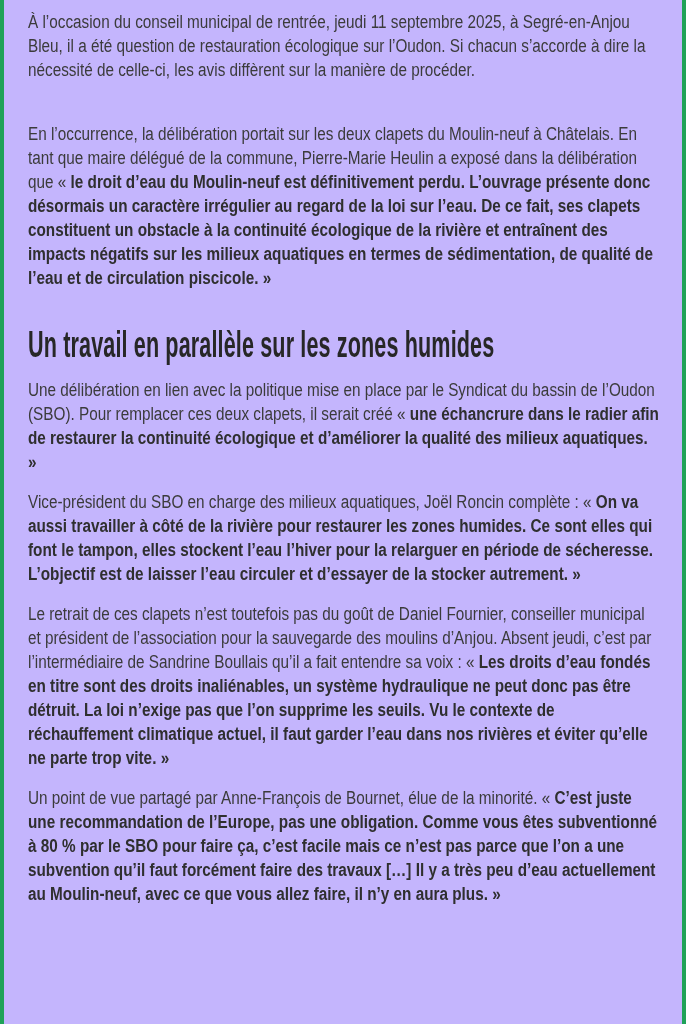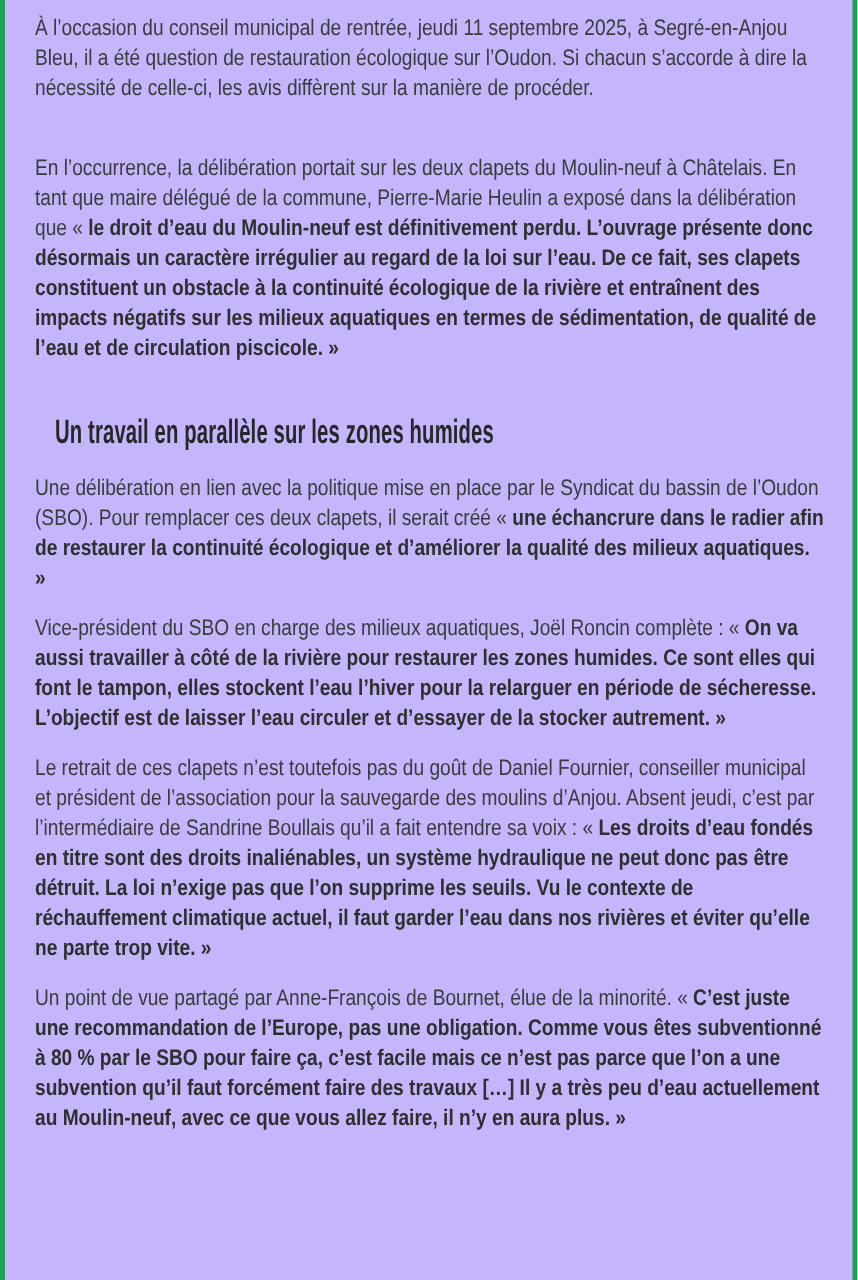--- a/index.html
+++ b/index.html
@@ -33,22 +33,22 @@
     letter-spacing: 0;
   }
   .article p.intro {
     margin-bottom: 40px;
   }
   .article p strong {
     font-weight: 700;
     color: #2f2f2f;
   }
   .article h2 {
-    margin: 40px 0 18px 16px;
-    font-size: 27px;
+    margin: 40px 0 18px 0;
+    font-size: 36px;
     line-height: 30px;
     font-weight: 700;
     color: #272727;
     white-space: nowrap;
   }
   .article h2 .squish {
     display: inline-block;
     transform: scaleX(0.6);
     transform-origin: 0 50%;
     letter-spacing: 0.2px;

